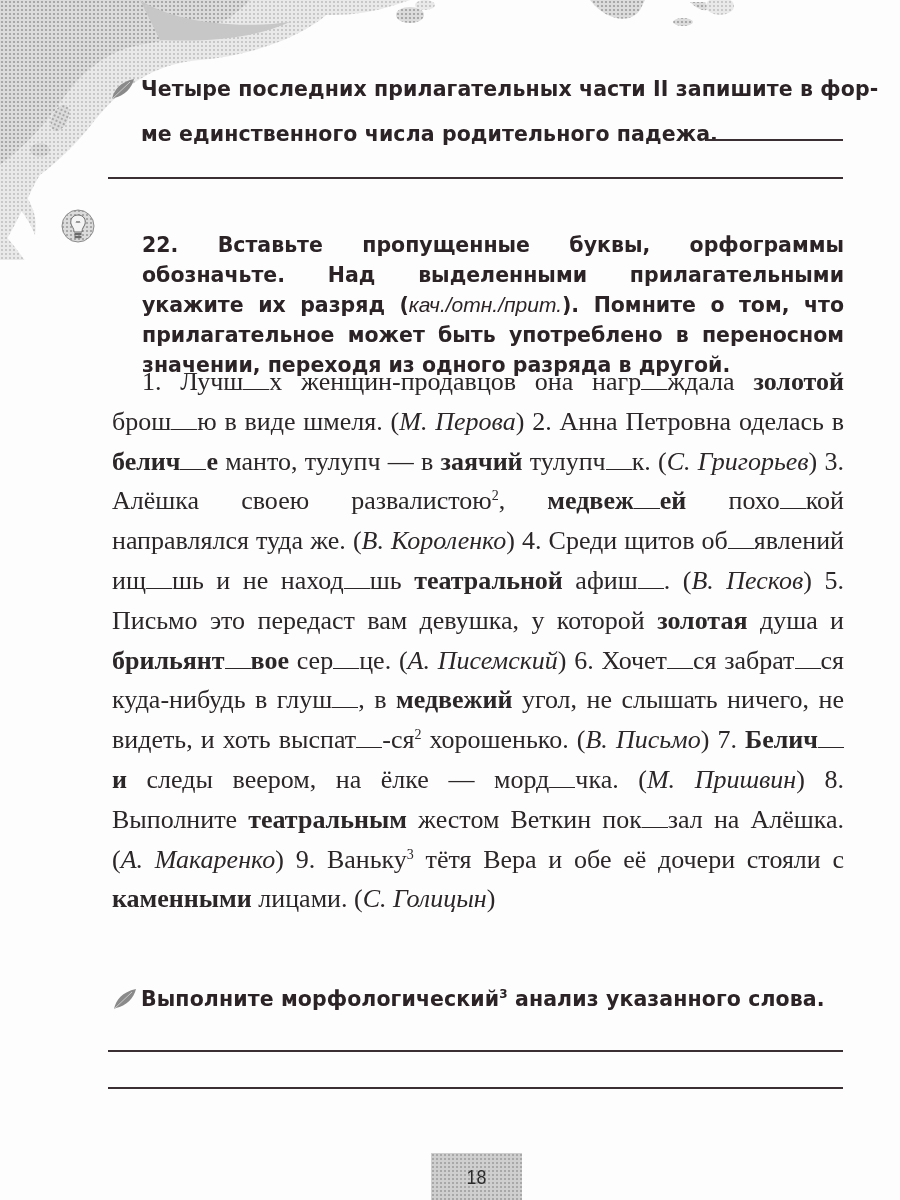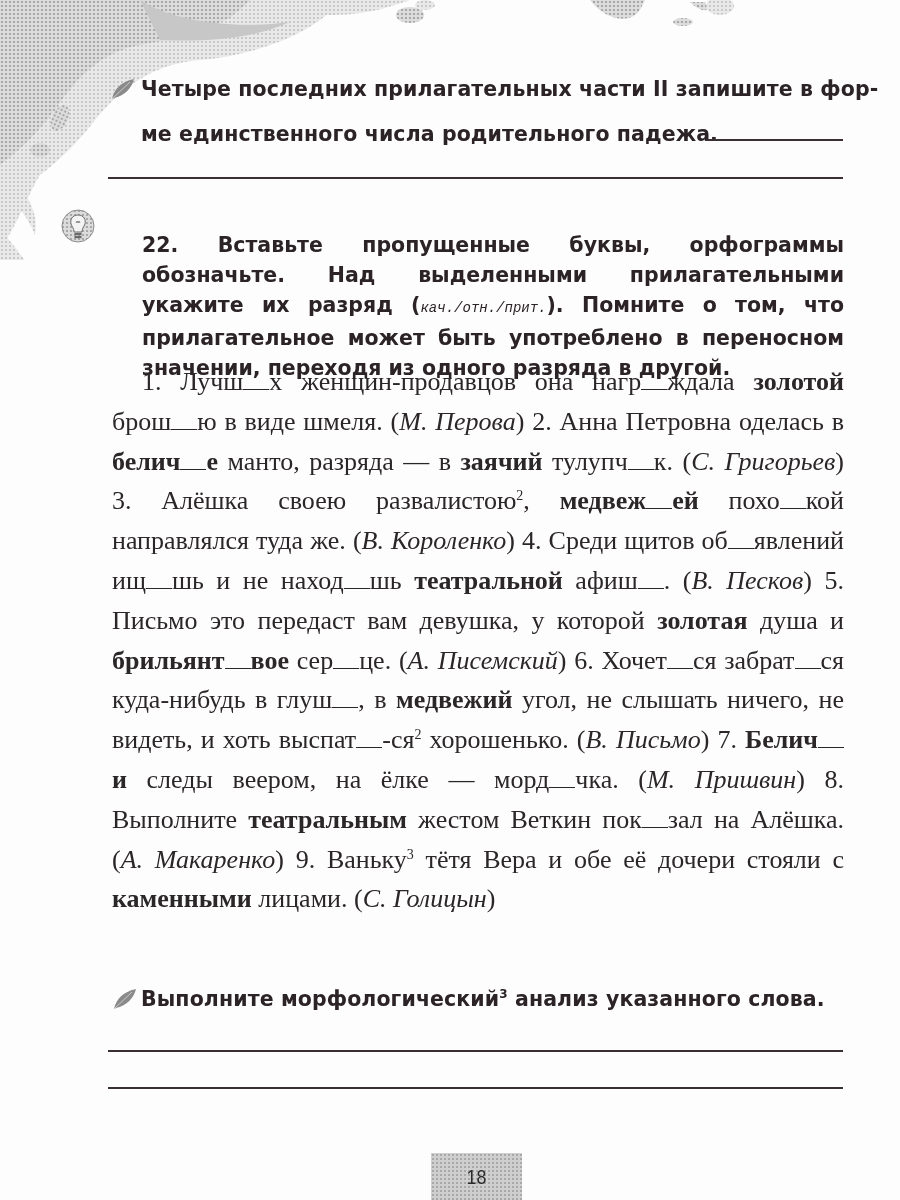--- a/index.html
+++ b/index.html
@@ -20,21 +20,21 @@
     .write-line {
       position: absolute; height: 0; border-top: 2px solid #3a3034;
     }
     .leaf { position: absolute; width: 26px; height: 22px; }
     .bulb { position: absolute; width: 34px; height: 38px; }
     .ex {
       position: absolute; left: 142px; top: 230px; width: 702px;
       font-weight: bold; font-size: 20.5px; line-height: 30px; color: #2b2326;
       text-align: justify;
     }
-    .ex .it { font-family: Liberation Mono, monospace; font-style: italic; font-weight: normal; font-size: 14px; }
+    .ex .it { font-family: Liberation Sans, sans-serif; font-style: italic; font-weight: normal; font-size: 21px; }
     .body-text {
       position: absolute; left: 112px; top: 362px; width: 732px;
       font-family: "Liberation Serif", serif; font-size: 26px; line-height: 39.8px;
       color: #2b2628; text-align: justify; text-align-last: left;
     }
     .body-text p { margin: 0; text-indent: 30px; }
     .body-text b { font-weight: bold; }
     .body-text i { font-style: italic; }
     .body-text sup { font-size: 14px; line-height: 0; vertical-align: 9px; }
     .gap { display: inline-block; width: 26px; border-bottom: 1.5px solid #2b2628; height: 0.9em; vertical-align: baseline; }
@@ -102,21 +102,21 @@
   <path d="M15,14 L16,12 L17,14 L18,12 L19,14" stroke="#6b6b6b" fill="none" stroke-width="0.8"></path>
 </svg>
 <div class="ex">
   <span>22.</span>
   <span>Вставьте пропущенные буквы, орфограммы обозначьте. Над выделенными прилагательными укажите их разряд (</span><span class="it">кач./отн./прит.</span><span>). Помните о том, что прилагательное может быть употреблено в переносном значении, переходя из одного разряда в другой.</span>
 </div>
 
 <div class="body-text">
   <p>
     <span><span>1.</span> <span>Лучш</span><span class="gap"></span><span>х женщин-продавцов она нагр</span><span class="gap"></span><span>ждала </span><b>золотой</b><span> брош</span><span class="gap"></span><span>ю в виде шмеля. (</span><i>М. Перова</i><span>)</span></span>
-    <span><span>2.</span> <span>Анна Петровна оделась в </span><b><span>белич</span><span class="gap"></span><span>е</span></b><span> манто, разряда — в </span><b>заячий</b><span> тулупч</span><span class="gap"></span><span>к. (</span><i>С. Григорьев</i><span>)</span></span>
+    <span><span>2.</span> <span>Анна Петровна оделась в </span><b><span>белич</span><span class="gap"></span><span>е</span></b><span> манто, тулупч — в </span><b>заячий</b><span> тулупч</span><span class="gap"></span><span>к. (</span><i>С. Григорьев</i><span>)</span></span>
     <span><span>3.</span> <span>Алёшка своею развалистою</span><sup>2</sup><span>, </span><b><span>медвеж</span><span class="gap"></span><span>ей</span></b><span> похо</span><span class="gap"></span><span>кой направлялся туда же. (</span><i>В. Короленко</i><span>)</span></span>
     <span><span>4.</span> <span>Среди щитов об</span><span class="gap"></span><span>явлений ищ</span><span class="gap"></span><span>шь и не наход</span><span class="gap"></span><span>шь </span><b>театральной</b><span> афиш</span><span class="gap"></span><span>. (</span><i>В. Песков</i><span>)</span></span>
     <span><span>5.</span> <span>Письмо это передаст вам девушка, у которой </span><b>золотая</b><span> душа и </span><b><span>брильянт</span><span class="gap"></span><span>вое</span></b><span> сер</span><span class="gap"></span><span>це. (</span><i>А. Писемский</i><span>)</span></span>
     <span><span>6.</span> <span>Хочет</span><span class="gap"></span><span>ся забрат</span><span class="gap"></span><span>ся куда-нибудь в глуш</span><span class="gap"></span><span>, в </span><b>медвежий</b><span> угол, не слышать ничего, не видеть, и хоть выспат</span><span class="gap"></span><span>-ся</span><sup>2</sup><span> хорошенько. (</span><i>В. Письмо</i><span>)</span></span>
     <span><span>7.</span> <b><span>Белич</span><span class="gap"></span><span>и</span></b><span> следы веером, на ёлке — морд</span><span class="gap"></span><span>чка. (</span><i>М. Пришвин</i><span>)</span></span>
     <span><span>8.</span> <span>Выполните </span><b>театральным</b><span> жестом Веткин пок</span><span class="gap"></span><span>зал на Алёшка. (</span><i>А. Макаренко</i><span>)</span></span>
     <span><span>9.</span> <span>Ваньку</span><sup>3</sup><span> тётя Вера и обе её дочери стояли с </span><b>каменными</b><span> лицами. (</span><i>С. Голицын</i><span>)</span></span>
   </p>
 </div>
 

